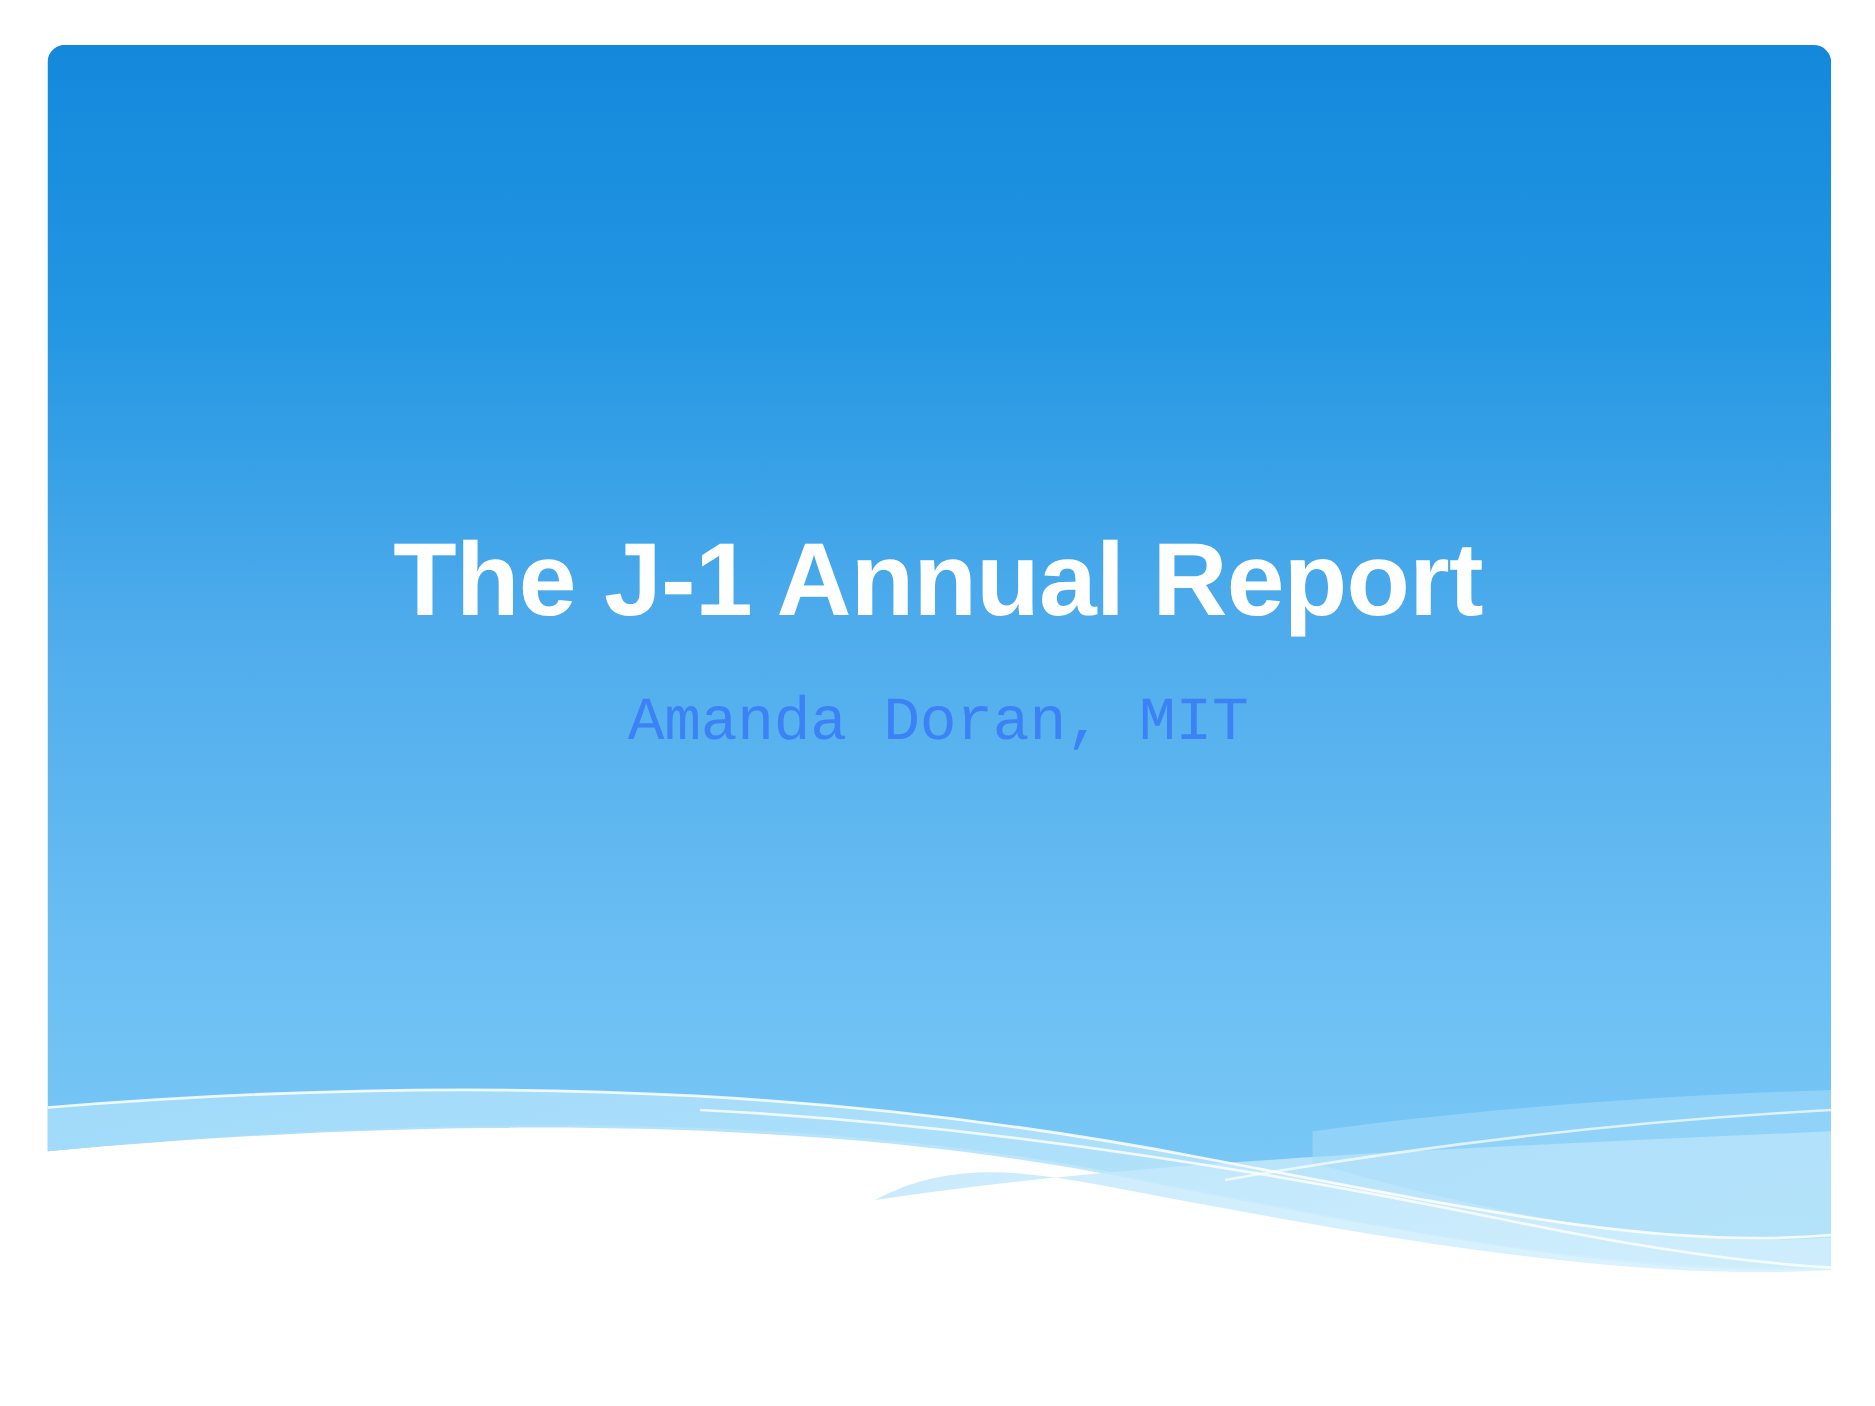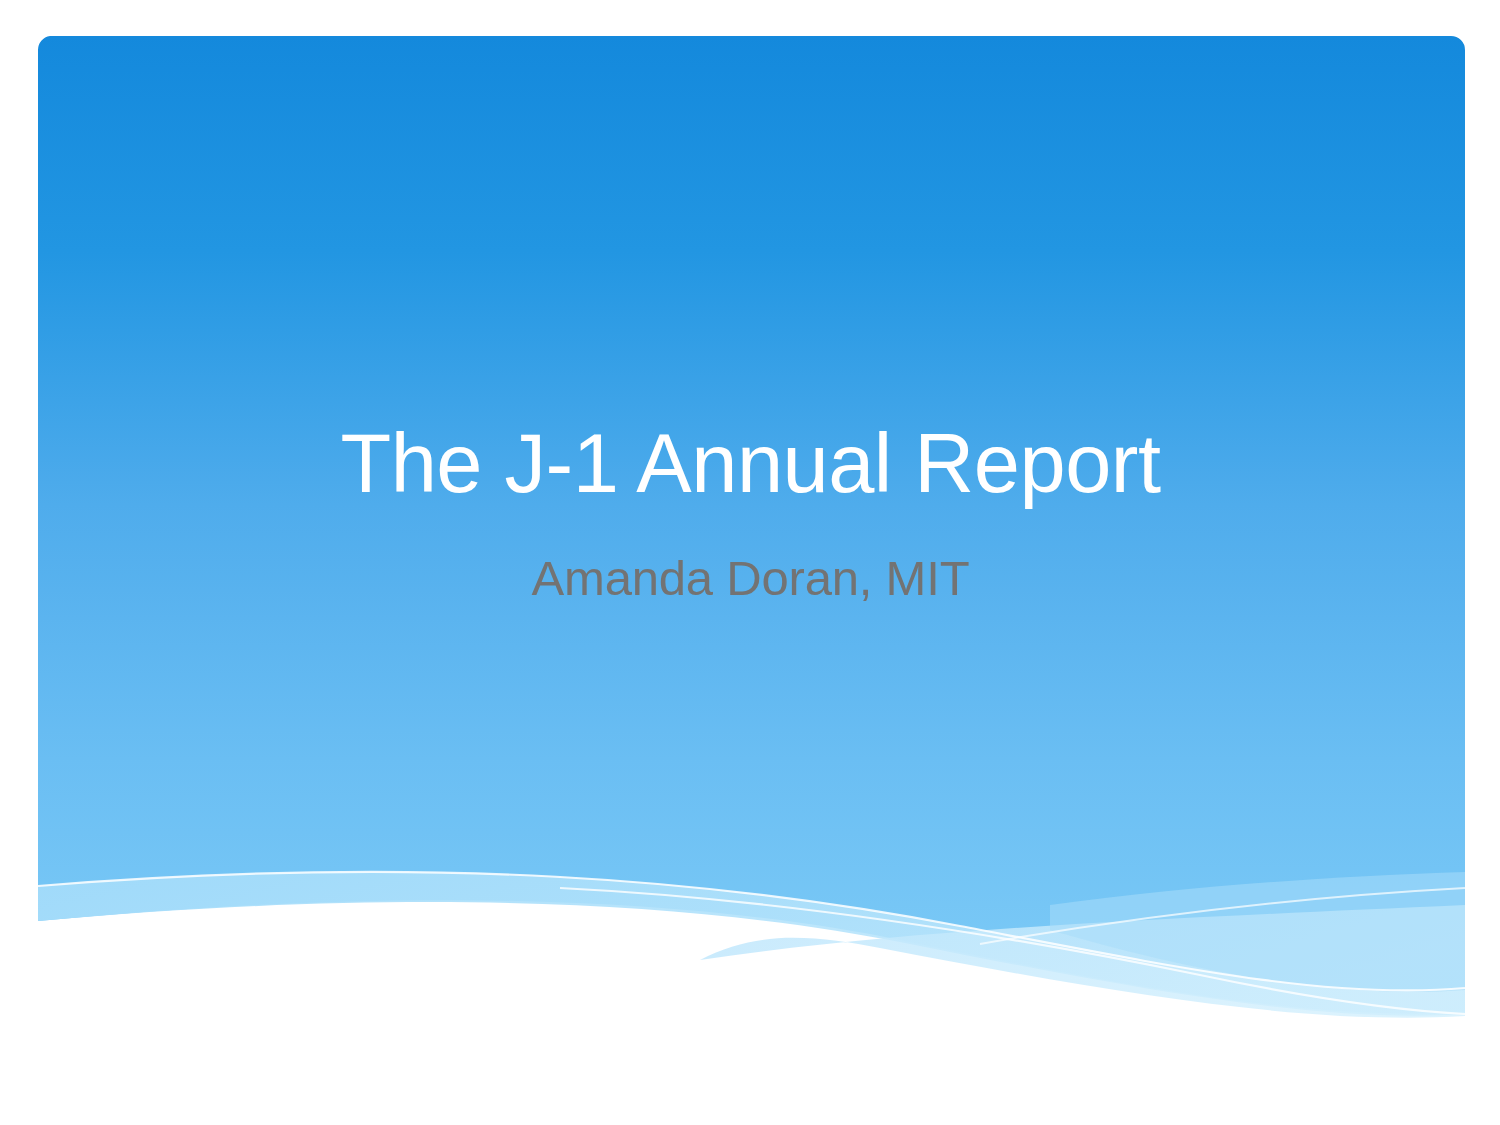--- a/index.html
+++ b/index.html
@@ -40,39 +40,39 @@
     left: 38px;
     top: 420px;
     width: 1425px;
     text-align: center;
     pointer-events: none;
   }
 
   #slide-title {
     margin: 0;
     font-family: "Liberation Sans", sans-serif;
-    font-weight: 400;
+    font-weight: 700;
     font-size: 83px;
     line-height: 1.06;
     letter-spacing: -0.5px;
     color: #ffffff;
     text-rendering: optimizeLegibility;
   }
 
   #subtitle-block {
     margin-top: 36px;
   }
 
   .subtitle-line {
     margin: 0;
-    font-family: Liberation Sans, sans-serif;
+    font-family: Liberation Mono, monospace;
     font-weight: 400;
     font-size: 49px;
     line-height: 1.42;
-    color: #737373;
+    color: #3b82f6;
     letter-spacing: -0.2px;
   }
 </style>
 </head>
 <body>
 
 <div id="slide">
 
   <svg id="backdrop" viewBox="0 0 1500 1125" preserveAspectRatio="none" aria-hidden="true">
     <defs>

